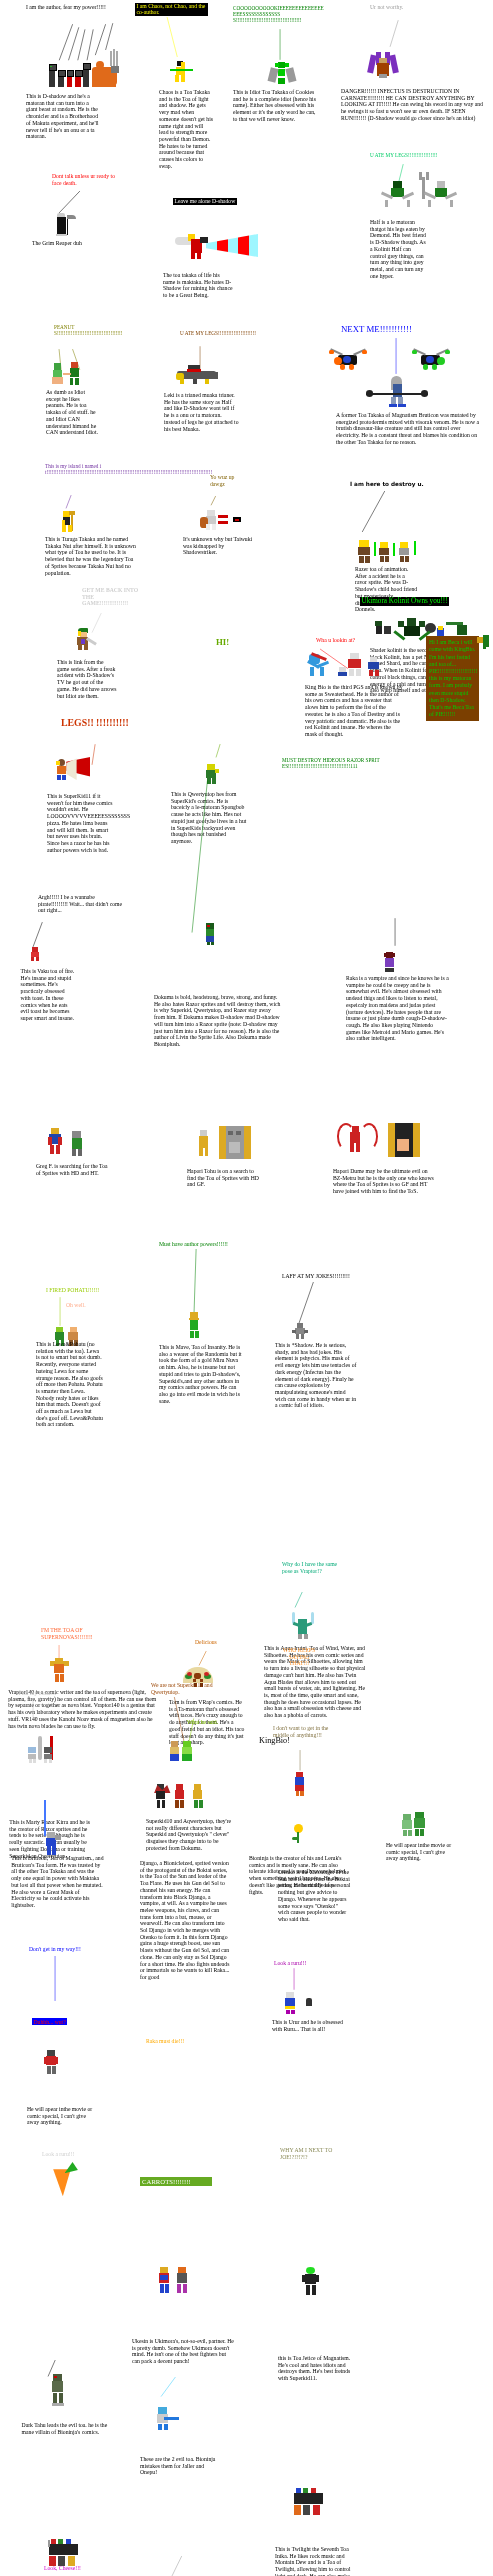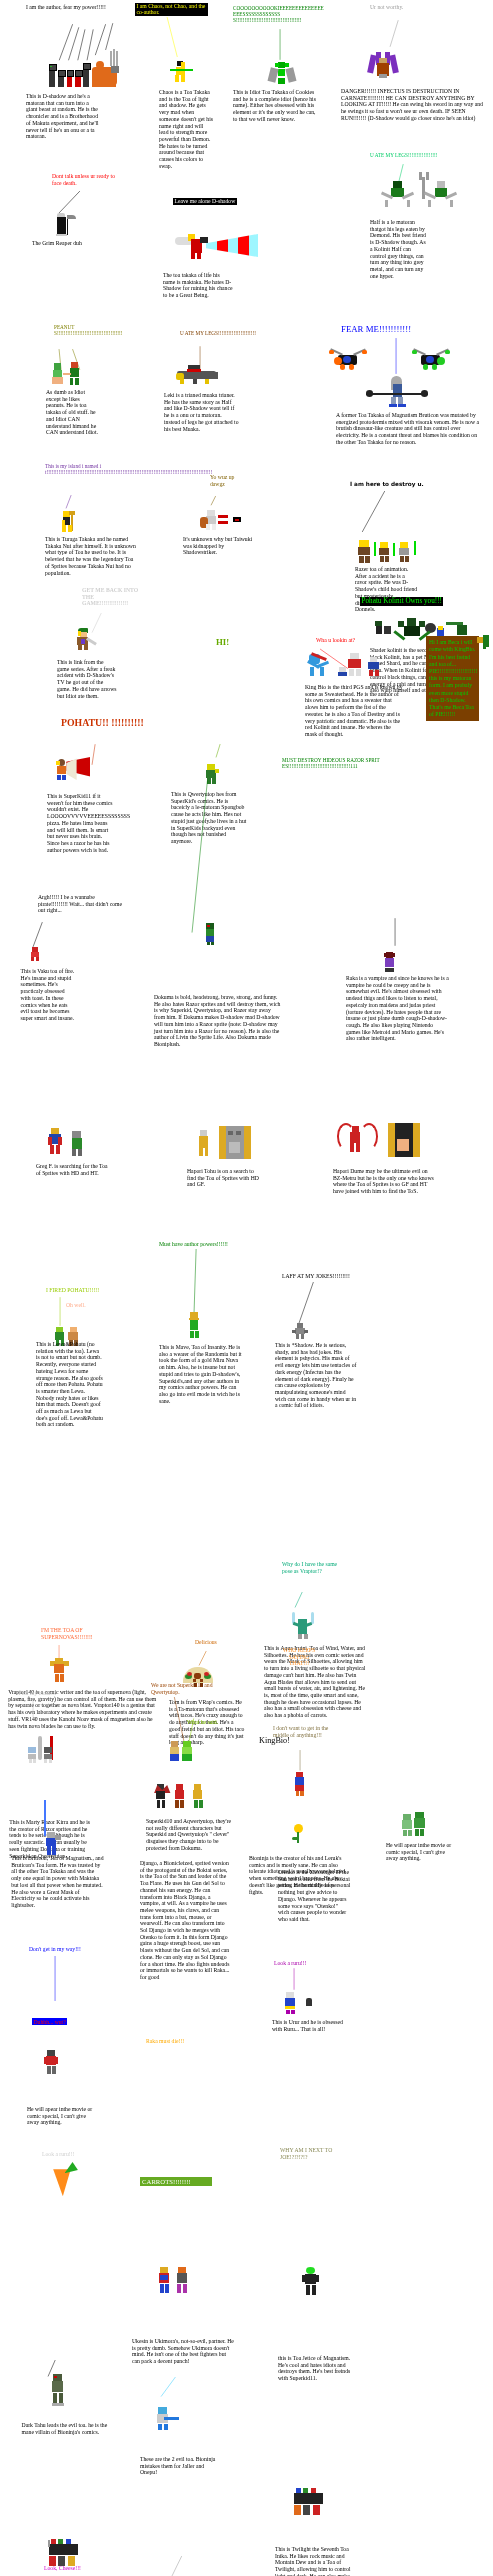--- a/index.html
+++ b/index.html
@@ -188,21 +188,21 @@
   <div style="position:absolute;left:1px;top:11.3px;width:8.2px;height:7.2px;background:#e5c100;border-radius:2.1px;"></div>
   <div style="position:absolute;left:32px;top:10.3px;width:11.3px;height:7.2px;background:#555;"></div>
   <div style="position:absolute;left:13.4px;top:3.1px;width:11.3px;height:5.2px;background:#333;"></div>
   <div style="position:absolute;left:12.4px;top:7.2px;width:13.4px;height:3.1px;background:#c00;"></div>
   <div style="position:absolute;left:5.2px;top:16.5px;width:4.1px;height:5.2px;background:#e5c100;"></div>
   <div style="position:absolute;left:17.5px;top:16.5px;width:4.1px;height:5.2px;background:#444;"></div>
   <div style="position:absolute;left:30px;top:16.5px;width:4.1px;height:5.2px;background:#e5c100;"></div>
 </div>
 <div class="abs desc" style="left:164px;top:392px;width:75px;">Leki is a trianed muaka trianer. He has the same story as Half and like D-Shadow wont tell if he is a onu or ta matoran. instead of legs he got attached to his best Muaka.</div>
 
-<div class="abs speech-lg" style="left:341px;top:325px;color:#0000ff;">FEAR ME!!!!!!!!!!!</div>
+<div class="abs speech-lg" style="left:341px;top:325px;color:#0000ff;">NEXT ME!!!!!!!!!!!</div>
 <div class="abs" style="left:394px;top:338px;">
   <svg width="4.1" height="37" viewBox="0 0 8 72">
       <line x1="4" y1="0" x2="4" y2="70" stroke="#0000ff"></line>
     </svg>
 </div>
 <div class="abs" style="left:329px;top:350px;width:38px;height:21.6px;">
   <div style="position:absolute;left:9.3px;top:5.2px;width:18.5px;height:10.3px;background:#111;border-radius:2.1px;"></div>
   <div style="position:absolute;left:14.4px;top:6.2px;width:7.2px;height:7.2px;background:#2244cc;border-radius:50%;"></div>
   <div style="position:absolute;left:1px;top:1px;width:13.4px;height:2.1px;background:#888;transform:rotate(24deg);"></div>
   <div style="position:absolute;left:24px;top:1px;width:13.4px;height:2.1px;background:#888;transform:rotate(-24deg);"></div>
@@ -291,21 +291,21 @@
   <div style="position:absolute;left:36px;top:3.1px;width:2.1px;height:13.4px;background:#00dd00;"></div>
   <div style="position:absolute;left:43px;top:2.1px;width:8.2px;height:6.2px;background:#ffd700;"></div>
   <div style="position:absolute;left:42px;top:8.2px;width:10.3px;height:7.2px;background:#999;"></div>
   <div style="position:absolute;left:43px;top:15.5px;width:4.1px;height:6.2px;background:#6b4423;"></div>
   <div style="position:absolute;left:48px;top:15.5px;width:4.1px;height:6.2px;background:#6b4423;"></div>
   <div style="position:absolute;left:57px;top:1px;width:2.1px;height:14.4px;background:#00dd00;"></div>
 </div>
 <div class="abs desc" style="left:355px;top:566px;width:63px;">Razer toa of animation. After a acident he is a ravor sprite. He was D-Shadow's child hood friend but mysteriously dissapeared behind a Mc Donnels.</div>
 
 <div class="abs" style="left:360px;top:596px;width:103px;">
-  <span class="blackbox" style="color:#00ff00;font-family:'Liberation Serif',serif;font-size:7.2px;line-height:8.2px;">Pohatu Kolinit Owns you!!!</span>
+  <span class="blackbox" style="color:#00ff00;font-family:'Liberation Serif',serif;font-size:7.2px;line-height:8.2px;">Ukimora Kolinit Owns you!!!</span>
 </div>
 <div class="abs" style="left:375px;top:618px;width:103px;height:25px;">
   <div style="position:absolute;left:0px;top:3.1px;width:7.2px;height:5.2px;background:#1a4a1a;"></div>
   <div style="position:absolute;left:1px;top:8.2px;width:6.2px;height:8.2px;background:#222;"></div>
   <div style="position:absolute;left:9.3px;top:8.2px;width:7.2px;height:8.2px;background:#333;"></div>
   <div style="position:absolute;left:32px;top:0px;width:9.3px;height:8.2px;background:#1a4a1a;"></div>
   <div style="position:absolute;left:23px;top:3.1px;width:6.2px;height:6.2px;background:#1a4a1a;"></div>
   <div style="position:absolute;left:44px;top:3.1px;width:6.2px;height:6.2px;background:#1a4a1a;"></div>
   <div style="position:absolute;left:29px;top:8.2px;width:15.5px;height:10.3px;background:#0a2a0a;"></div>
   <div style="position:absolute;left:50px;top:5.2px;width:11.3px;height:10.3px;background:#333;border-radius:50%;"></div>
@@ -329,21 +329,21 @@
   <div style="position:absolute;left:7.2px;top:4.1px;width:7.2px;height:6.2px;background:#f0c080;"></div>
   <div style="position:absolute;left:5.2px;top:3.1px;width:3.1px;height:5.2px;background:#ffd700;"></div>
   <div style="position:absolute;left:4.1px;top:9.3px;width:11.3px;height:8.2px;background:#8b5a2b;"></div>
   <div style="position:absolute;left:8.2px;top:11.3px;width:4.1px;height:5.2px;background:#6a3acc;"></div>
   <div style="position:absolute;left:13.4px;top:12.4px;width:11.3px;height:2.6px;background:#ccc;transform:rotate(32deg);"></div>
   <div style="position:absolute;left:5.2px;top:16.5px;width:4.1px;height:5.2px;background:#8b5a2b;"></div>
   <div style="position:absolute;left:11.3px;top:16.5px;width:4.1px;height:5.2px;background:#8b5a2b;"></div>
 </div>
 <div class="abs desc" style="left:57px;top:659px;width:60px;">This is link from the game series. After a freak acident with D-Shadow's TV he got out of the game. He did have arrows but Idiot ate them.</div>
 
-<div class="abs" style="left:61px;top:717px;color:#cc3300;font-family:'Liberation Serif',serif;font-size:9.8px;font-weight:bold;line-height:11.3px;">POHATU!! !!!!!!!!!!</div>
+<div class="abs" style="left:61px;top:717px;color:#cc3300;font-family:'Liberation Serif',serif;font-size:9.8px;font-weight:bold;line-height:11.3px;">LEGS!! !!!!!!!!!!</div>
 <div class="abs" style="left:91px;top:743px;">
   <svg width="6.2" height="23" viewBox="0 0 12 44">
       <line x1="2" y1="42" x2="8" y2="2" stroke="#cc3300"></line>
     </svg>
 </div>
 <div class="abs" style="left:56px;top:756px;width:36px;height:26px;">
   <div style="position:absolute;left:2.1px;top:3.1px;width:7.2px;height:7.2px;background:#7a4a2a;border-radius:50%;"></div>
   <div style="position:absolute;left:1px;top:10.3px;width:9.3px;height:8.2px;background:#e06a1a;"></div>
   <div style="position:absolute;left:0px;top:5.2px;width:4.1px;height:4.1px;background:#ffd700;"></div>
   <div style="position:absolute;left:1px;top:18.5px;width:4.1px;height:5.2px;background:#2244cc;"></div>

